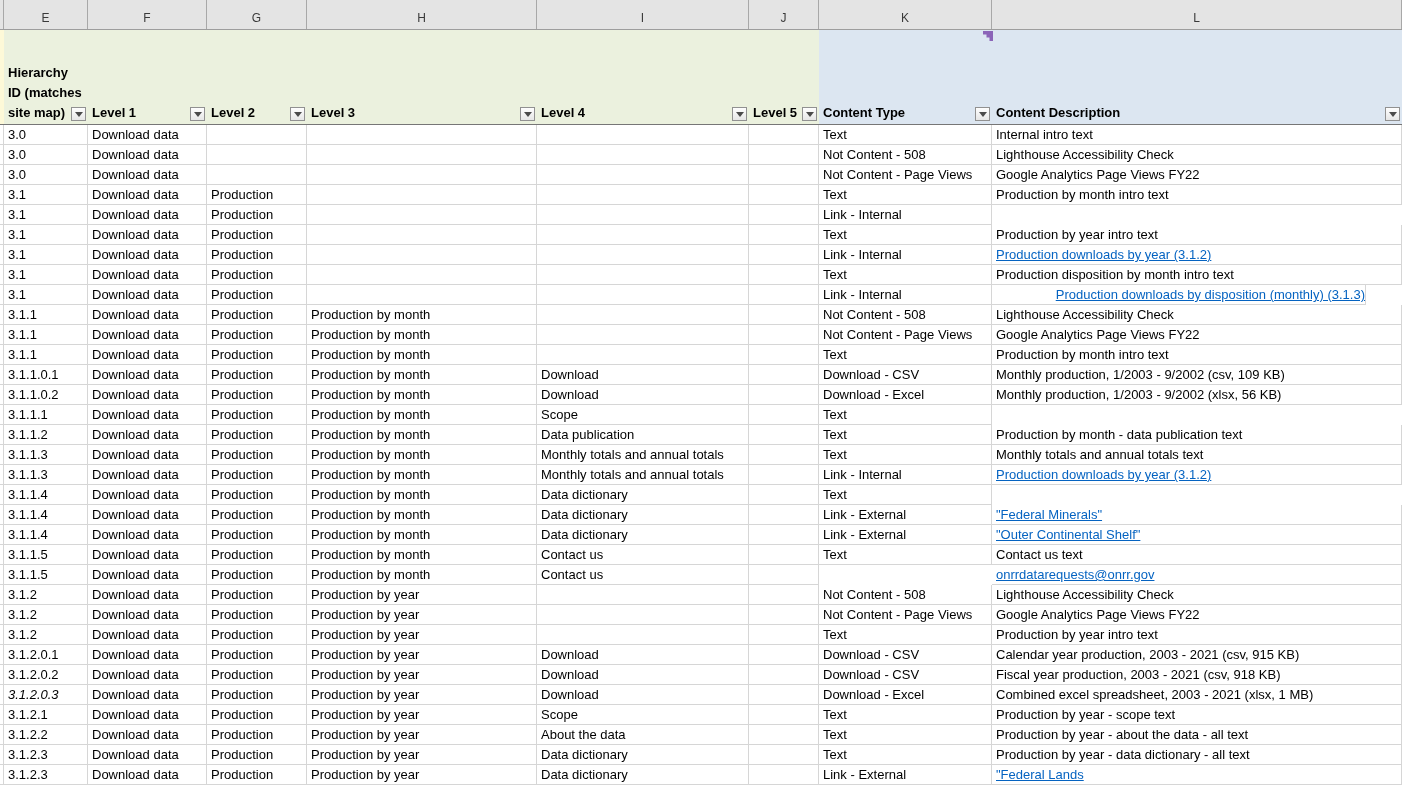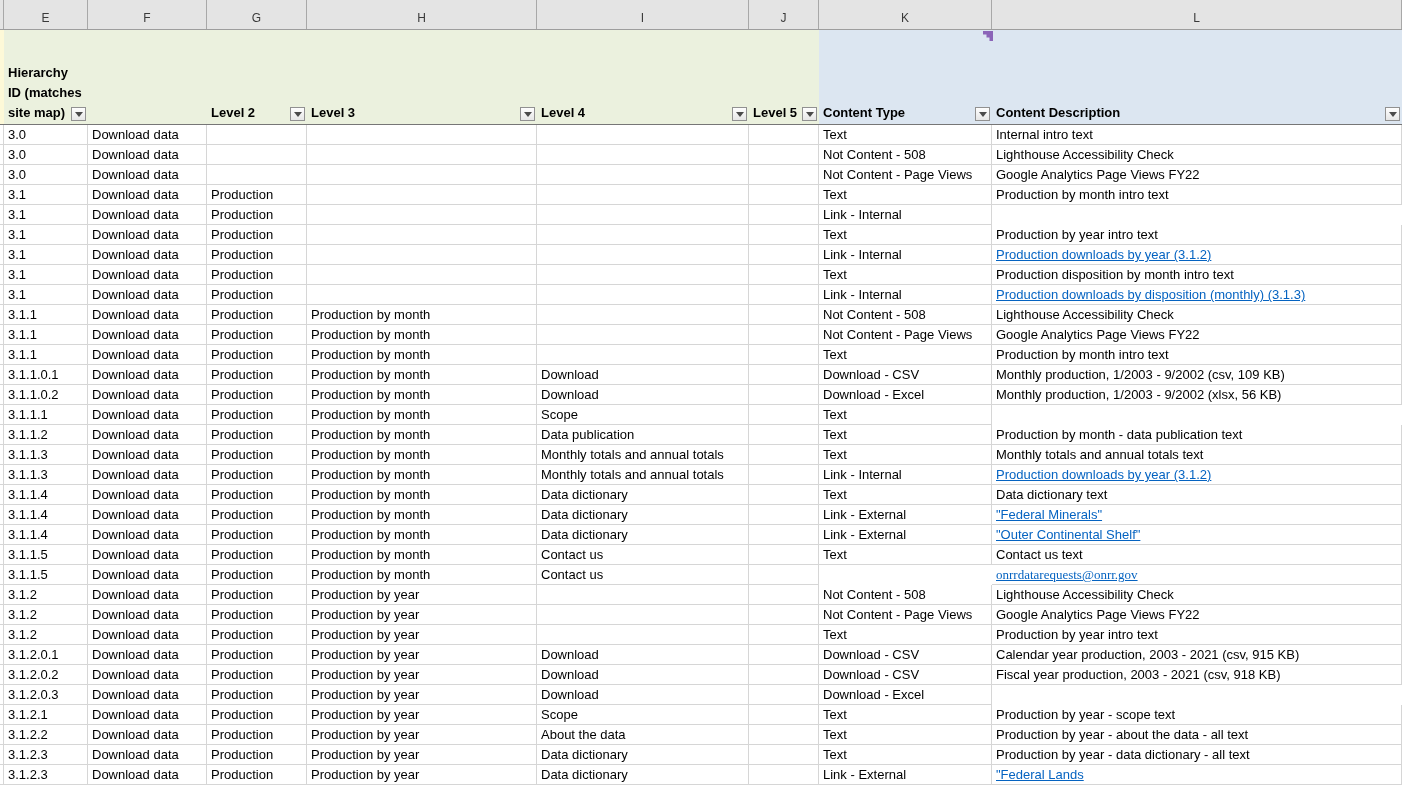--- a/index.html
+++ b/index.html
@@ -62,20 +62,26 @@
       <div class="hbg" style="left: 4px; width: 815px; background: rgb(235, 241, 222);"></div>
       <div class="hbg" style="left: 819px; width: 583px; background: rgb(220, 230, 241);"></div>
       <div class="hcell" style="left: 4px; width: 84px;">
         <div class="hlabel">Hierarchy
 ID (matches
 site map)</div>
         <div class="fbtn">
           <span class="arr"></span>
         </div>
       </div>
+      <div class="hcell" style="left: 88px; width: 119px;">
+        <div class="hlabel">Level 1</div>
+        <div class="fbtn">
+          <span class="arr"></span>
+        </div>
+      </div>
       <div class="hcell" style="left: 207px; width: 100px;">
         <div class="hlabel">Level 2</div>
         <div class="fbtn">
           <span class="arr"></span>
         </div>
       </div>
       <div class="hcell" style="left: 307px; width: 230px;">
         <div class="hlabel">Level 3</div>
         <div class="fbtn">
           <span class="arr"></span>
@@ -199,21 +205,21 @@
       </div>
       <div class="row">
         <div class="c sliver" style="left: 0px; width: 4px;"></div>
         <div class="c" style="left: 4px; width: 84px;">3.1</div>
         <div class="c" style="left: 88px; width: 119px;">Download data</div>
         <div class="c" style="left: 207px; width: 100px;">Production</div>
         <div class="c" style="left: 307px; width: 230px;"></div>
         <div class="c" style="left: 537px; width: 212px;"></div>
         <div class="c" style="left: 749px; width: 70px;"></div>
         <div class="c" style="left: 819px; width: 173px;">Link - Internal</div>
-        <div class="c" style="left: 992px; width: 410px;"><span class="link">Production downloads by disposition (monthly) (3.1.3)</span></div>
+        <div class="c" style="left: 956px; width: 410px; text-align: right;"><span class="link">Production downloads by disposition (monthly) (3.1.3)</span></div>
       </div>
       <div class="row">
         <div class="c sliver" style="left: 0px; width: 4px;"></div>
         <div class="c" style="left: 4px; width: 84px;">3.1.1</div>
         <div class="c" style="left: 88px; width: 119px;">Download data</div>
         <div class="c" style="left: 207px; width: 100px;">Production</div>
         <div class="c" style="left: 307px; width: 230px;">Production by month</div>
         <div class="c" style="left: 537px; width: 212px;"></div>
         <div class="c" style="left: 749px; width: 70px;"></div>
         <div class="c" style="left: 819px; width: 173px;">Not Content - 508</div>
@@ -308,21 +314,20 @@
       </div>
       <div class="row">
         <div class="c sliver" style="left: 0px; width: 4px;"></div>
         <div class="c" style="left: 4px; width: 84px;">3.1.1.4</div>
         <div class="c" style="left: 88px; width: 119px;">Download data</div>
         <div class="c" style="left: 207px; width: 100px;">Production</div>
         <div class="c" style="left: 307px; width: 230px;">Production by month</div>
         <div class="c" style="left: 537px; width: 212px;">Data dictionary</div>
         <div class="c" style="left: 749px; width: 70px;"></div>
         <div class="c" style="left: 819px; width: 173px;">Text</div>
-        <div class="c" style="left: 992px; width: 410px;">Data dictionary text</div>
       </div>
       <div class="row">
         <div class="c sliver" style="left: 0px; width: 4px;"></div>
         <div class="c" style="left: 4px; width: 84px;">3.1.1.4</div>
         <div class="c" style="left: 88px; width: 119px;">Download data</div>
         <div class="c" style="left: 207px; width: 100px;">Production</div>
         <div class="c" style="left: 307px; width: 230px;">Production by month</div>
         <div class="c" style="left: 537px; width: 212px;">Data dictionary</div>
         <div class="c" style="left: 749px; width: 70px;"></div>
         <div class="c" style="left: 819px; width: 173px;">Link - External</div>
@@ -352,21 +357,21 @@
       </div>
       <div class="row">
         <div class="c sliver" style="left: 0px; width: 4px;"></div>
         <div class="c" style="left: 4px; width: 84px;">3.1.1.5</div>
         <div class="c" style="left: 88px; width: 119px;">Download data</div>
         <div class="c" style="left: 207px; width: 100px;">Production</div>
         <div class="c" style="left: 307px; width: 230px;">Production by month</div>
         <div class="c" style="left: 537px; width: 212px;">Contact us</div>
         <div class="c" style="left: 749px; width: 70px;"></div>
         <div class="c" style="left: 819px; width: 173px; margin-top: 24px;">Email</div>
-        <div class="c" style="left: 992px; width: 410px; font-family: Liberation Serif, serif;"><span class="link">onrrdatarequests@onrr.gov</span></div>
+        <div class="c" style="left: 992px; width: 410px;"><span class="link">onrrdatarequests@onrr.gov</span></div>
       </div>
       <div class="row">
         <div class="c sliver" style="left: 0px; width: 4px;"></div>
         <div class="c" style="left: 4px; width: 84px;">3.1.2</div>
         <div class="c" style="left: 88px; width: 119px;">Download data</div>
         <div class="c" style="left: 207px; width: 100px;">Production</div>
         <div class="c" style="left: 307px; width: 230px;">Production by year</div>
         <div class="c" style="left: 537px; width: 212px;"></div>
         <div class="c" style="left: 749px; width: 70px;"></div>
         <div class="c" style="left: 819px; width: 173px;">Not Content - 508</div>
@@ -411,27 +416,28 @@
         <div class="c" style="left: 88px; width: 119px;">Download data</div>
         <div class="c" style="left: 207px; width: 100px;">Production</div>
         <div class="c" style="left: 307px; width: 230px;">Production by year</div>
         <div class="c" style="left: 537px; width: 212px;">Download</div>
         <div class="c" style="left: 749px; width: 70px;"></div>
         <div class="c" style="left: 819px; width: 173px;">Download - CSV</div>
         <div class="c" style="left: 992px; width: 410px;">Fiscal year production, 2003 - 2021 (csv, 918 KB)</div>
       </div>
       <div class="row">
         <div class="c sliver" style="left: 0px; width: 4px;"></div>
-        <div class="c" style="left: 4px; width: 84px;">3.1.2.0.3</div>
+        <div class="c" style="left: 4px; width: 84px; font-style: italic;">3.1.2.0.3</div>
         <div class="c" style="left: 88px; width: 119px;">Download data</div>
         <div class="c" style="left: 207px; width: 100px;">Production</div>
         <div class="c" style="left: 307px; width: 230px;">Production by year</div>
         <div class="c" style="left: 537px; width: 212px;">Download</div>
         <div class="c" style="left: 749px; width: 70px;"></div>
         <div class="c" style="left: 819px; width: 173px;">Download - Excel</div>
+        <div class="c" style="left: 992px; width: 410px;">Combined excel spreadsheet, 2003 - 2021 (xlsx, 1 MB)</div>
       </div>
       <div class="row">
         <div class="c sliver" style="left: 0px; width: 4px;"></div>
         <div class="c" style="left: 4px; width: 84px;">3.1.2.1</div>
         <div class="c" style="left: 88px; width: 119px;">Download data</div>
         <div class="c" style="left: 207px; width: 100px;">Production</div>
         <div class="c" style="left: 307px; width: 230px;">Production by year</div>
         <div class="c" style="left: 537px; width: 212px;">Scope</div>
         <div class="c" style="left: 749px; width: 70px;"></div>
         <div class="c" style="left: 819px; width: 173px;">Text</div>

